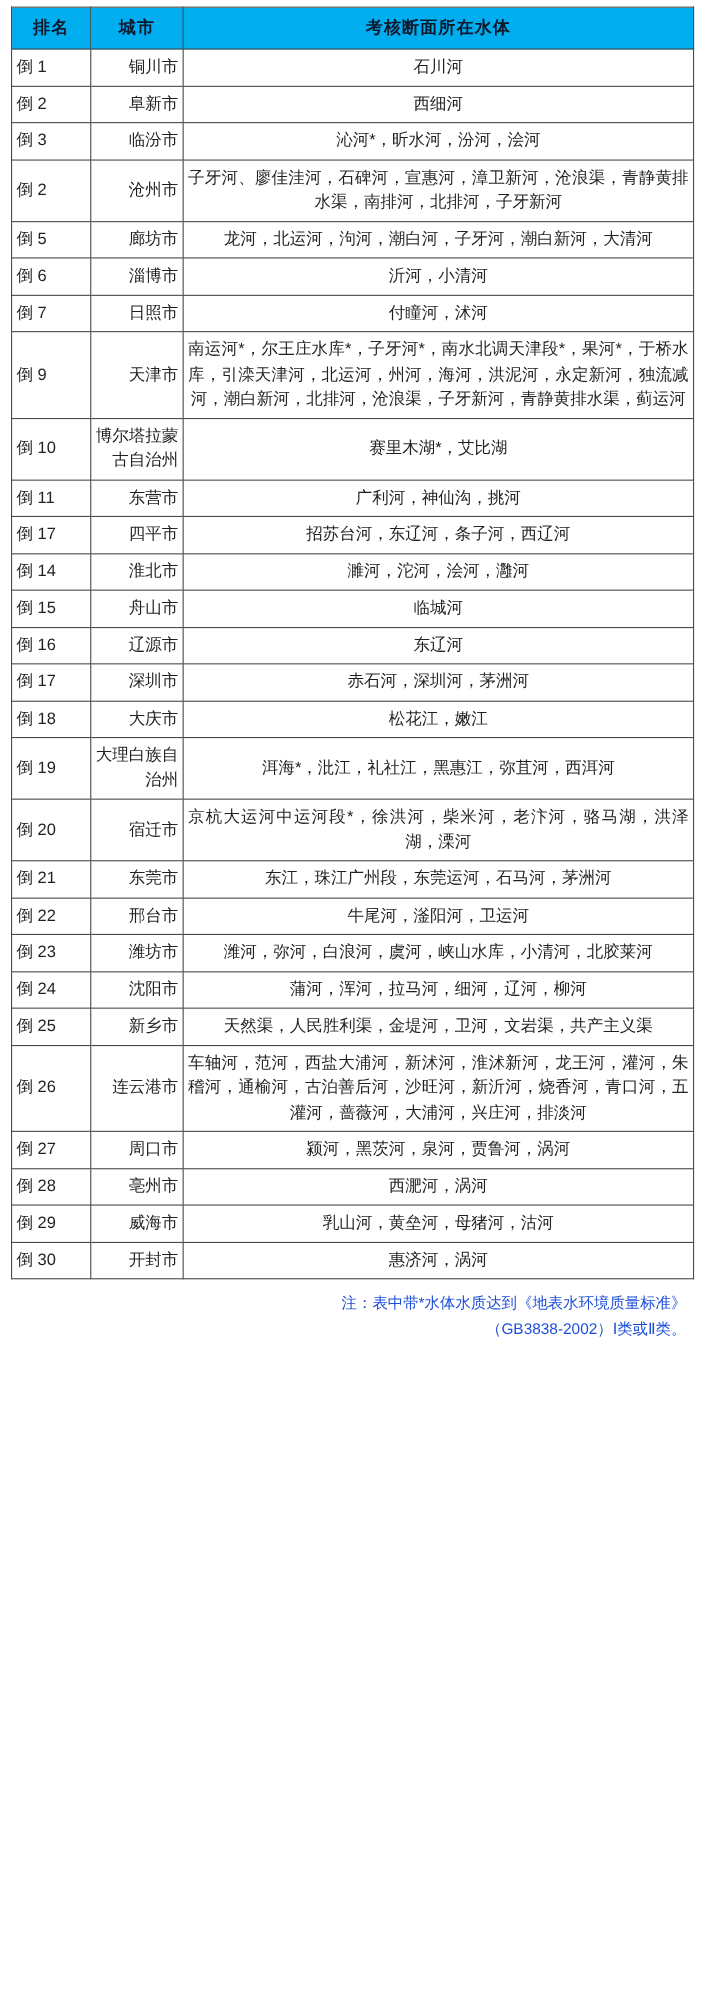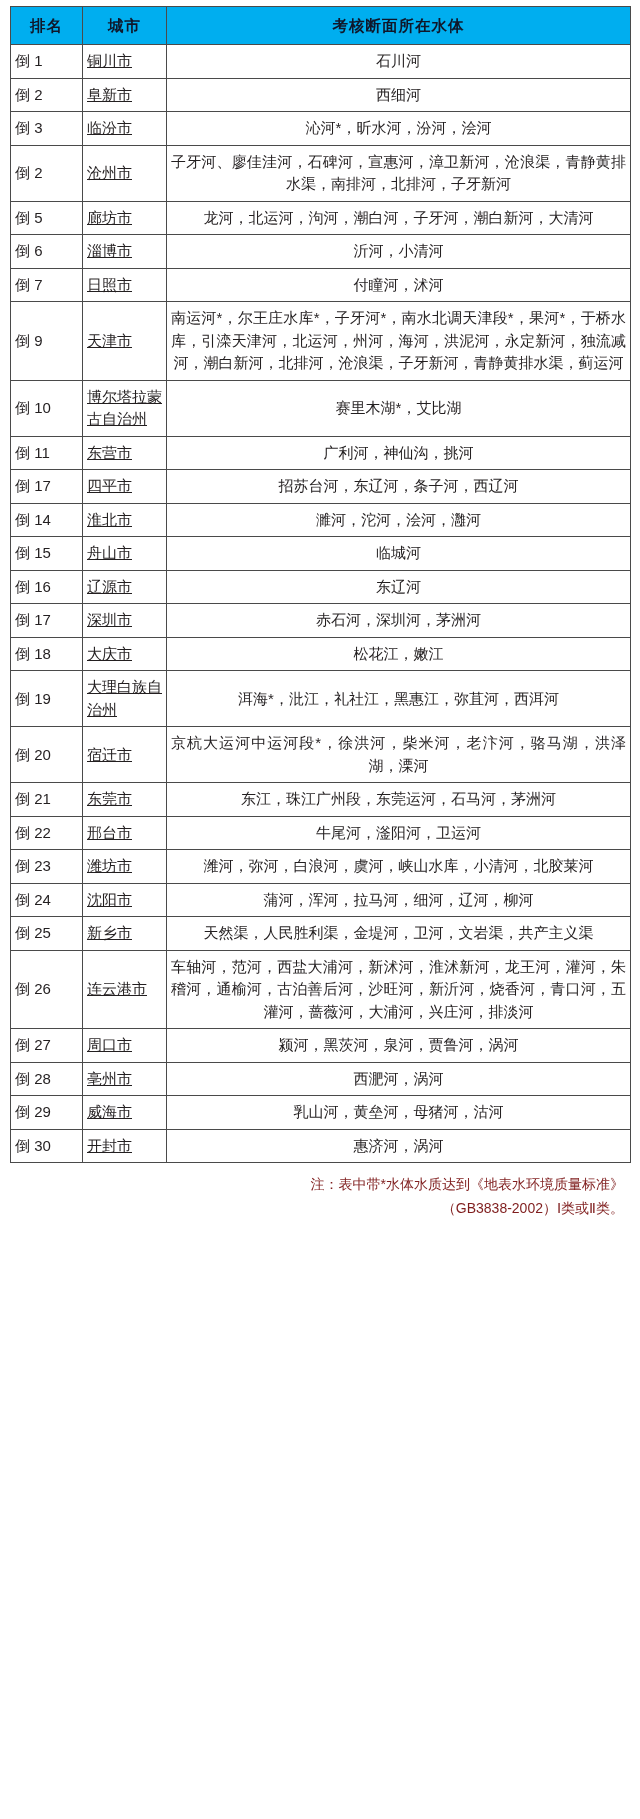--- a/index.html
+++ b/index.html
@@ -44,43 +44,42 @@
   col.c-water { width: 464px; }
 
   td.rank-cell {
     text-align: left;
     padding-left: 8px;
     white-space: nowrap;
     font-size: 15.5px;
     margin-left: 48px;
   }
   td.city-cell {
-    text-align: left;
+    text-align: right;
     font-size: 15.5px;
     line-height: 1.45;
-    text-decoration: underline;
   }
   td.water-cell {
     text-align: center;
     padding-left: 10px;
     padding-right: 10px;
     font-size: 15px;
     line-height: 1.62;
     margin-left: 33px;
   }
   td.water-cell.justify {
     text-align: justify;
     text-align-last: center;
   }
   .note {
     margin: 10px 6px 4px 0;
     text-align: right;
     font-size: 14px;
     line-height: 1.7;
-    color: #7f1d1d;
+    color: #1d4ed8;
   }
   .note div { white-space: nowrap; }
 </style>
 </head>
 <body>
 
 <div class="page">
 
   <table class="rank-table">
     <colgroup>

